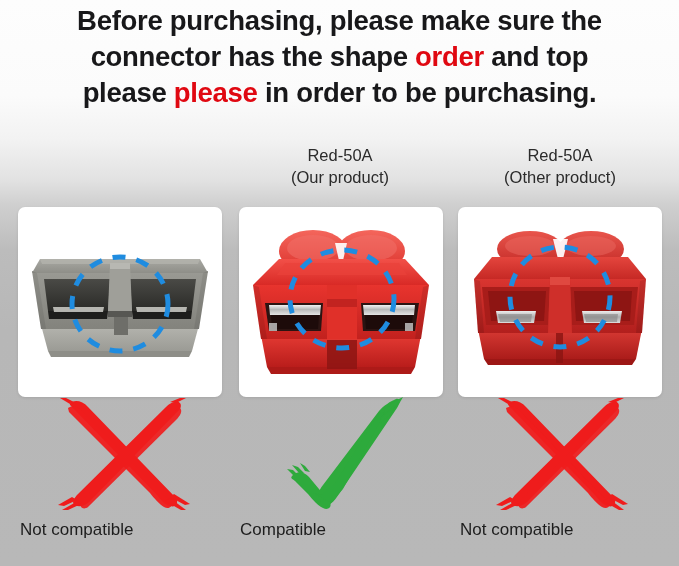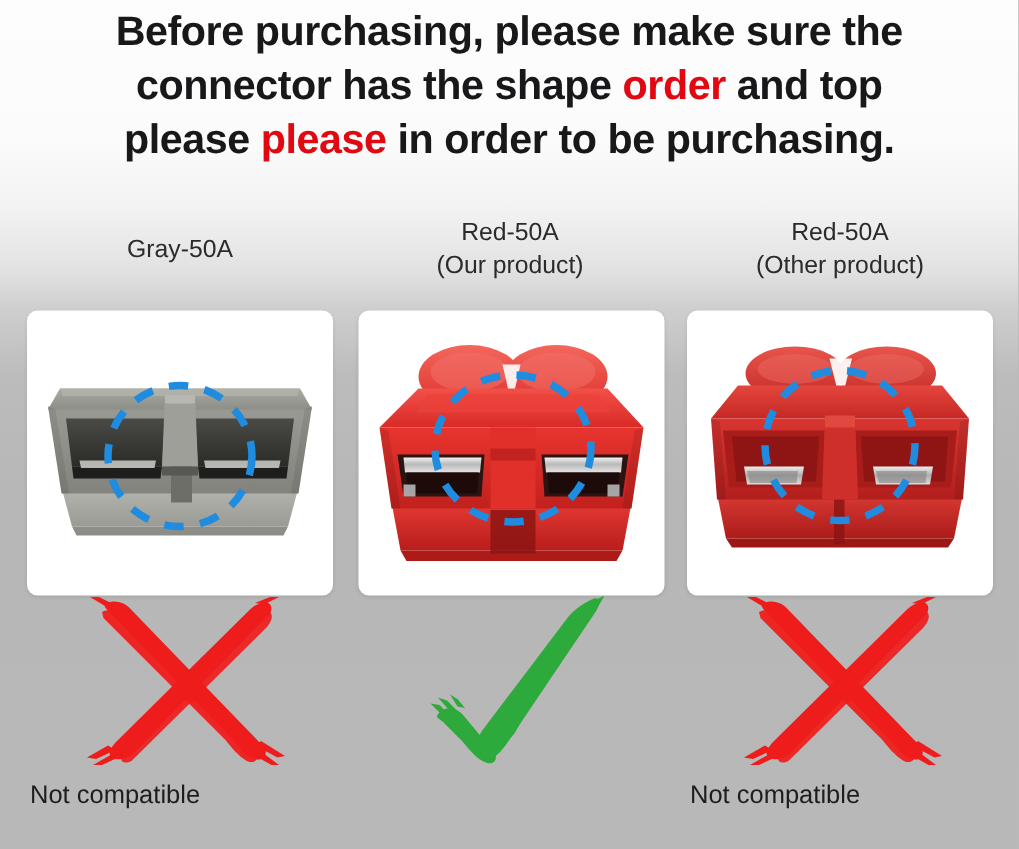--- a/index.html
+++ b/index.html
@@ -90,21 +90,20 @@
 <body>
 
 <div id="page">
 
   <div id="headline">
     <div><span>Before purchasing, please make sure the</span></div>
     <div><span>connector has the shape </span><span class="hl">order</span><span> and top</span></div>
     <div><span>please </span><span class="hl">please</span><span> in order to be purchasing.</span></div>
   </div>
 
-  <div class="col-title" style="left:20px; top:155px; width:200px;">Gray-50A</div>
   <div class="col-title" style="left:240px; top:144px; width:200px;">Red-50A
 (Our product)</div>
   <div class="col-title" style="left:460px; top:144px; width:200px;">Red-50A
 (Other product)</div>
 
   <div class="card" style="left:18px; top:207px; width:204px; height:190px;">
     <div class="photo">
       <svg viewBox="0 0 204 190" width="204" height="190">
         <defs>
           <linearGradient id="gTopL" x1="0" y1="0" x2="0" y2="1">
@@ -349,15 +348,16 @@
         <path d="M122,96 L138,106 L133,107 L118,99 Z"></path>
         <path d="M24,104 L10,112 L16,112 L29,106 Z"></path>
         <path d="M20,99 L6,107 L12,108 L25,102 Z"></path>
         <path d="M18,6 L8,0 L14,0 L24,5 Z"></path>
         <path d="M124,5 L134,0 L128,0 L118,4 Z"></path>
       </g>
     </svg>
   </div>
 
   <div class="caption" style="left:20px; top:520px; width:200px;">Not compatible</div>
+  <div class="caption" style="left:240px; top:520px; width:200px;">Compatible</div>
   <div class="caption" style="left:460px; top:520px; width:200px;">Not compatible</div>
 
 </div>
 
 </body></html>

